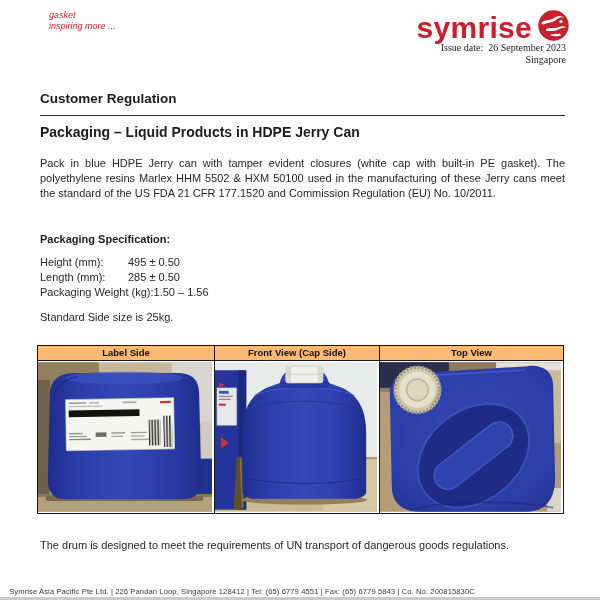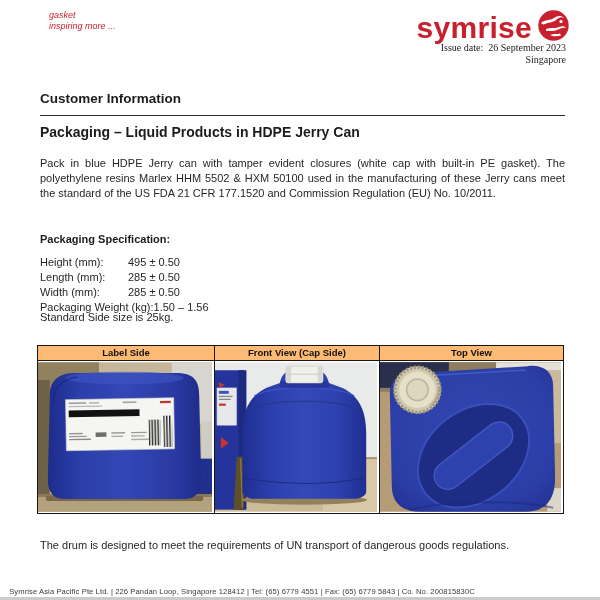--- a/index.html
+++ b/index.html
@@ -58,30 +58,29 @@
         <circle cx="24" cy="12.5" r="1.6" fill="#fff"></circle>
       </svg>
     </span>
   </div>
 
   <div class="issue-block">
     <div class="issue-line"><span>Issue date:  </span><span>26 September 2023</span></div>
     <div>Singapore</div>
   </div>
 
-  <div class="section-title">Customer Information</div>
+  <div class="section-title">Customer Regulation</div>
   <div class="subtitle">Packaging – Liquid Products in HDPE Jerry Can</div>
 
   <div class="intro">Pack in blue HDPE Jerry can with tamper evident closures (white cap with built-in PE gasket). The polyethylene resins Marlex HHM 5502 &amp; HXM 50100 used in the manufacturing of these Jerry cans meet the standard of the US FDA 21 CFR 177.1520 and Commission Regulation (EU) No. 10/2011.</div>
 
   <div class="spec-heading">Packaging Specification:</div>
   <div class="specs">
     <div class="spec-row"><span class="spec-label">Height (mm):</span><span>495 ± 0.50</span></div>
     <div class="spec-row"><span class="spec-label">Length (mm):</span><span>285 ± 0.50</span></div>
-    <div class="spec-row"><span class="spec-label">Width (mm):</span><span>285 ± 0.50</span></div>
     <div class="spec-row"><span class="spec-label">Packaging Weight (kg):</span><span>1.50 – 1.56</span></div>
   </div>
   <div class="pack-note">Standard Side size is 25kg.</div>
 
   <table class="photo-table">
     <colgroup>
         <col style="width:177px">
         <col style="width:165px">
         <col style="width:184px">
       </colgroup>

